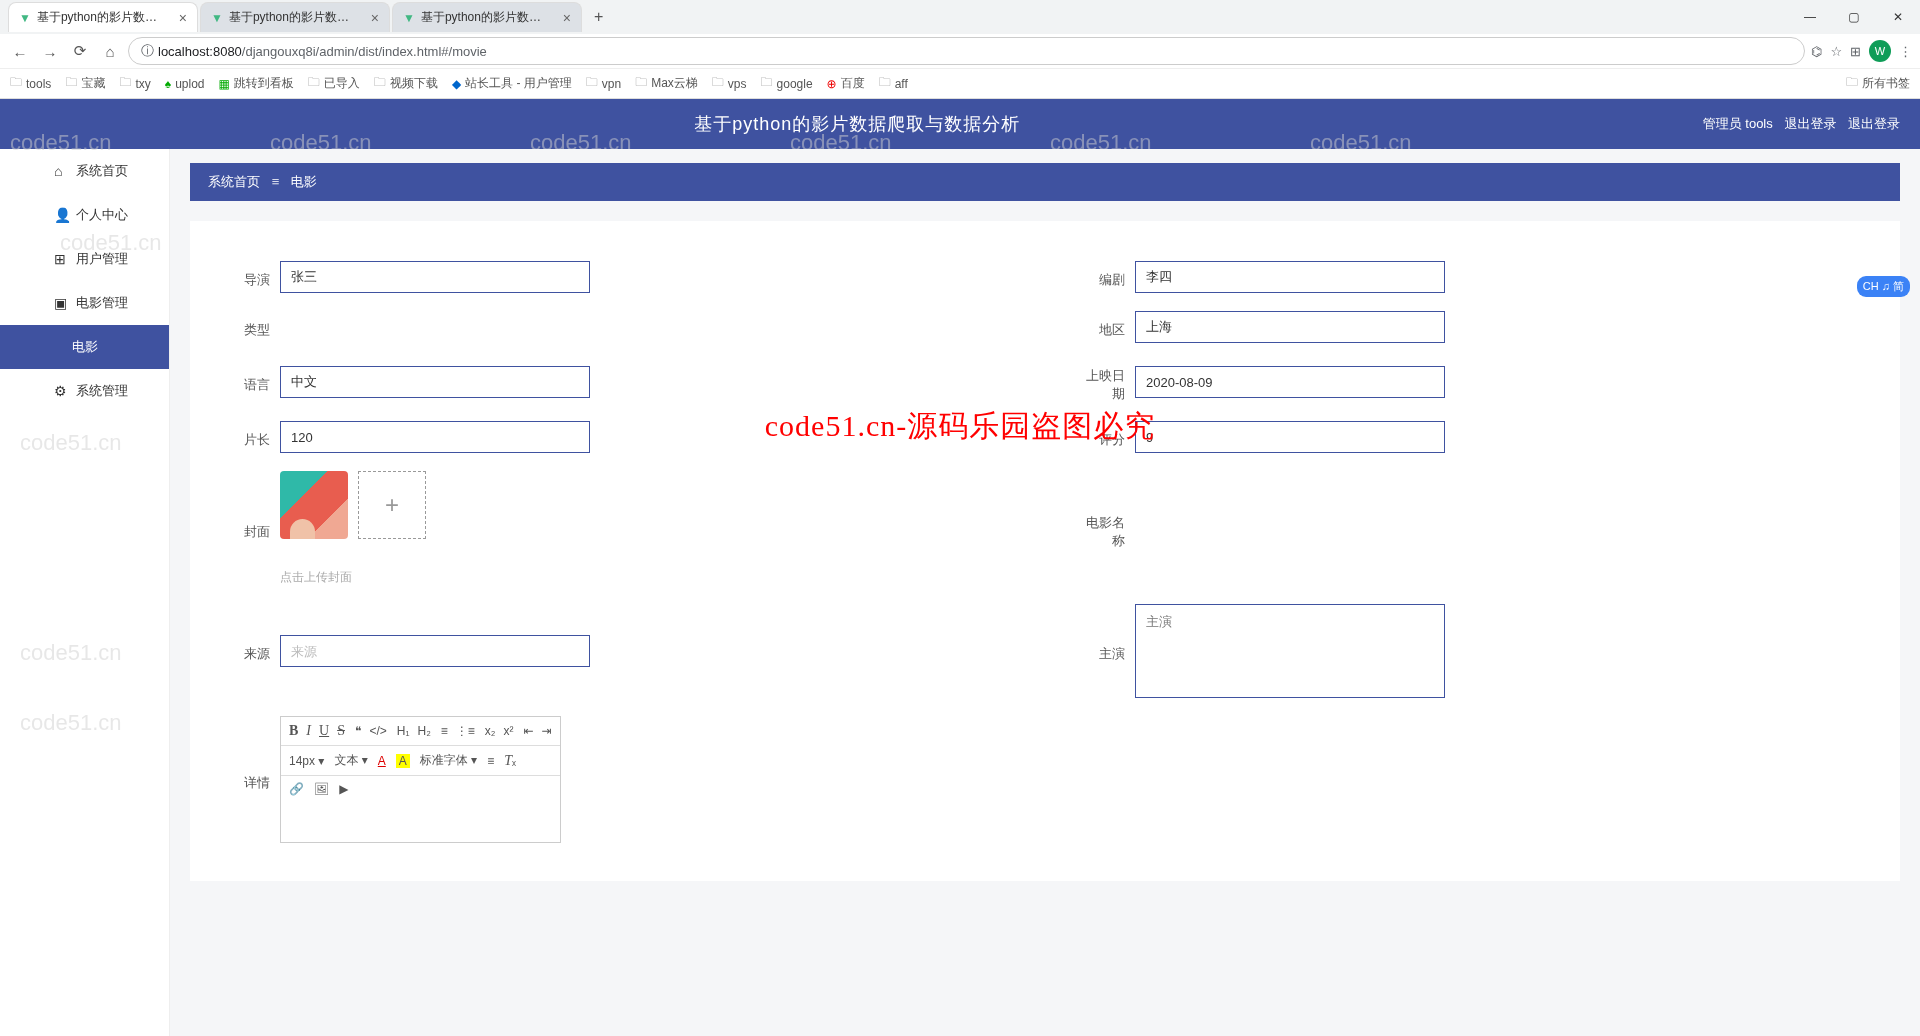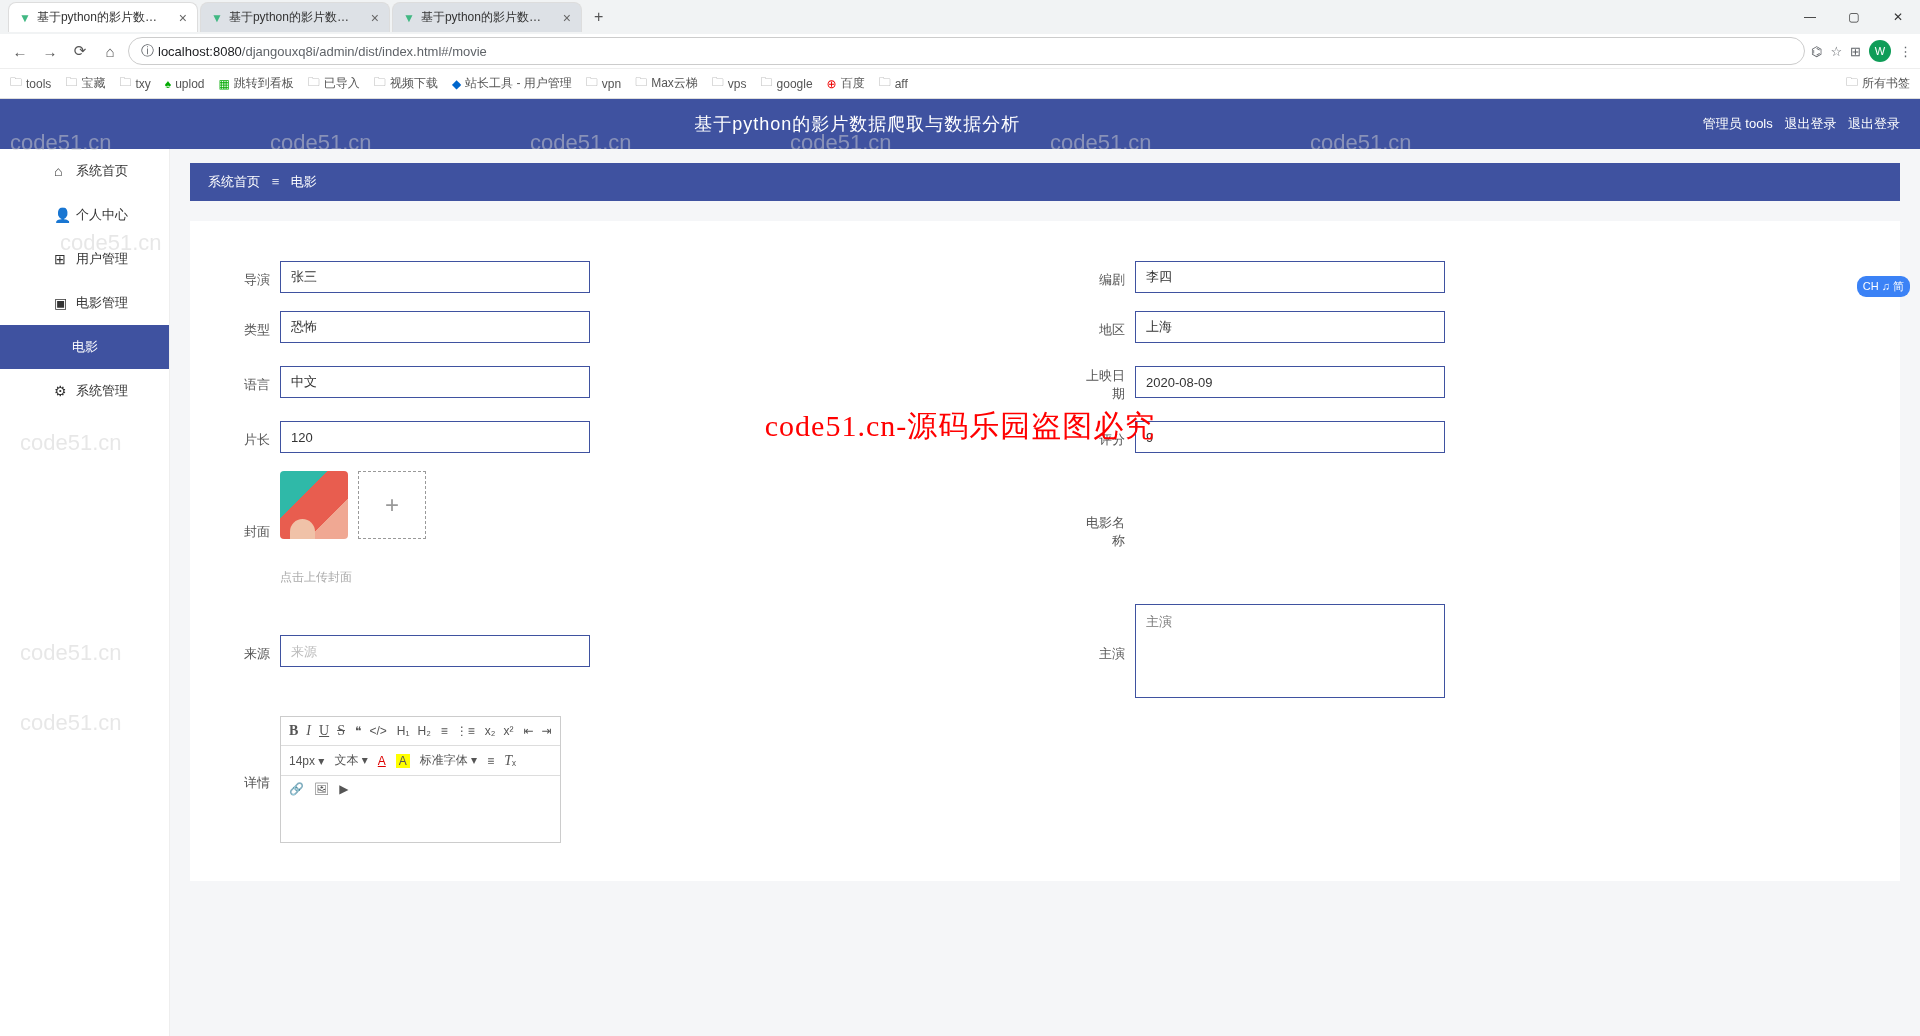--- a/index.html
+++ b/index.html
@@ -266,21 +266,20 @@
           <input class="inp" value="张三" style="">
         </div>
         <div class="ffield">
           <label>编剧</label>
           <input class="inp" value="李四" style="">
         </div>
       </div>
       <div class="frow">
         <div class="ffield">
           <label>类型</label>
-          <input class="inp" value="恐怖" style="">
         </div>
         <div class="ffield">
           <label>地区</label>
           <input class="inp" value="上海" style="">
         </div>
       </div>
       <div class="frow">
         <div class="ffield">
           <label>语言</label>
           <input class="inp" value="中文" style="">

